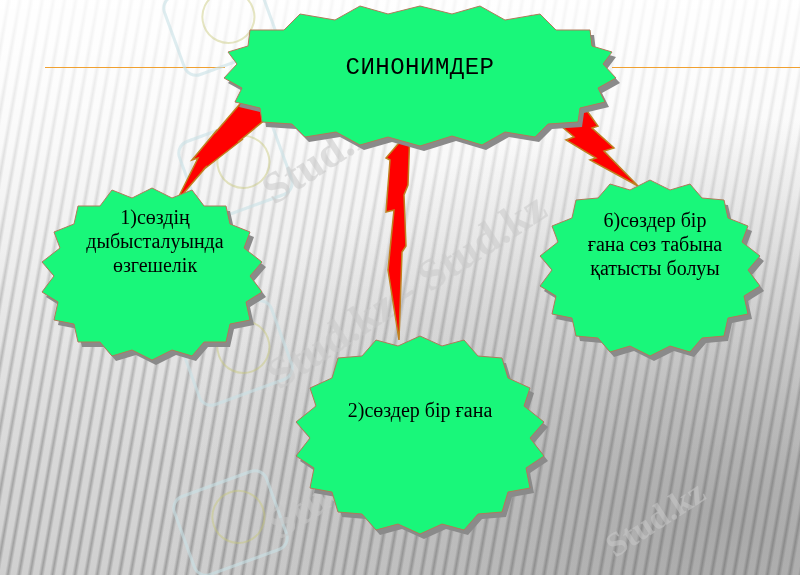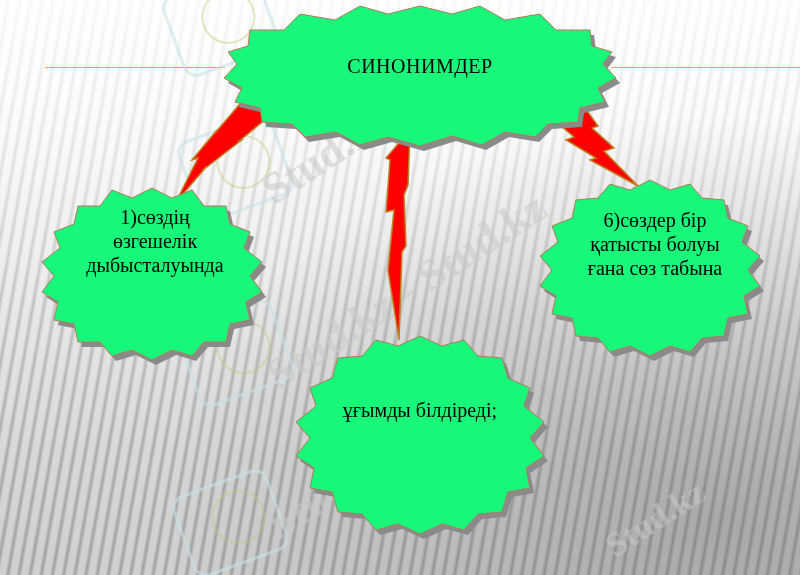--- a/index.html
+++ b/index.html
@@ -14,21 +14,21 @@
     .shade-top { position: absolute; left: 0; top: 0; width: 800px; height: 575px;
       background: linear-gradient(180deg, rgba(255,255,255,0.85) 0%, rgba(255,255,255,0.55) 25%, rgba(255,255,255,0.15) 55%, rgba(255,255,255,0) 80%); }
     .shade-right { position: absolute; left: 0; top: 0; width: 800px; height: 575px;
       background: radial-gradient(ellipse at 90% 90%, rgba(90,90,90,0.35) 0%, rgba(90,90,90,0.0) 55%); }
     .orange-line { position: absolute; top: 67px; height: 1px; background: #f0a030; }
     .wm-text { position: absolute; color: rgba(200,200,200,0.55); font-size: 44px; font-weight: bold; transform: rotate(-33deg); white-space: nowrap; font-family: "Liberation Serif", serif; }
     .wm-logo { position: absolute; width: 95px; height: 80px; border: 3px solid rgba(200,225,230,0.6); border-radius: 14px; transform: rotate(-20deg); }
     .wm-logo .ring { position: absolute; left: 30px; top: 10px; width: 50px; height: 50px; border-radius: 50%; border: 2px solid rgba(200,200,120,0.45); }
     svg.shapes { position: absolute; left: 0; top: 0; }
     .label { position: absolute; text-align: center; color: #000; line-height: 1.2; }
-    .title-text { font-size: 20px; letter-spacing: 0.5px; }
+    .title-text { font-size: 24px; letter-spacing: 0.5px; font-family: Liberation Mono, monospace; }
     .node-text { font-size: 20px; }
   </style>
 </head>
 <body>
 
 <div class="slide">
   <div class="stripes"></div>
   <div class="shade-top"></div>
   <div class="shade-right"></div>
 
@@ -86,26 +86,26 @@
     <g>
       <polygon transform="translate(4,5)" fill="#8a8a8a" points="420,336 442,346 464,340 478,356 502,358 508,378 530,388 524,406 544,422 530,438 544,456 526,468 530,488 508,492 502,512 478,514 464,530 442,524 420,534 398,524 376,530 362,514 338,512 332,492 310,488 314,468 296,456 310,438 296,422 316,406 310,388 332,378 338,358 362,356 376,340 398,346"></polygon>
       <polygon fill="#19f77a" stroke="#b07a5a" stroke-width="1" points="420,336 442,346 464,340 478,356 502,358 508,378 530,388 524,406 544,422 530,438 544,456 526,468 530,488 508,492 502,512 478,514 464,530 442,524 420,534 398,524 376,530 362,514 338,512 332,492 310,488 314,468 296,456 310,438 296,422 316,406 310,388 332,378 338,358 362,356 376,340 398,346"></polygon>
     </g>
   </svg>
 
   <div class="label title-text" style="left:270px;top:54px;width:300px;">СИНОНИМДЕР</div>
 
   <div class="label node-text" style="left:50px;top:205px;width:210px;">
     <div>1)сөздің</div>
+    <div>дыбысталуында</div>
     <div>өзгешелік</div>
-    <div>дыбысталуында</div>
   </div>
 
   <div class="label node-text" style="left:310px;top:398px;width:220px;">
-    <div>ұғымды білдіреді;</div>
+    <div>2)сөздер бір ғана</div>
   </div>
 
   <div class="label node-text" style="left:555px;top:208px;width:200px;">
     <div>6)сөздер бір</div>
+    <div>ғана сөз табына</div>
     <div>қатысты болуы</div>
-    <div>ғана сөз табына</div>
   </div>
 </div>
 
 </body></html>

